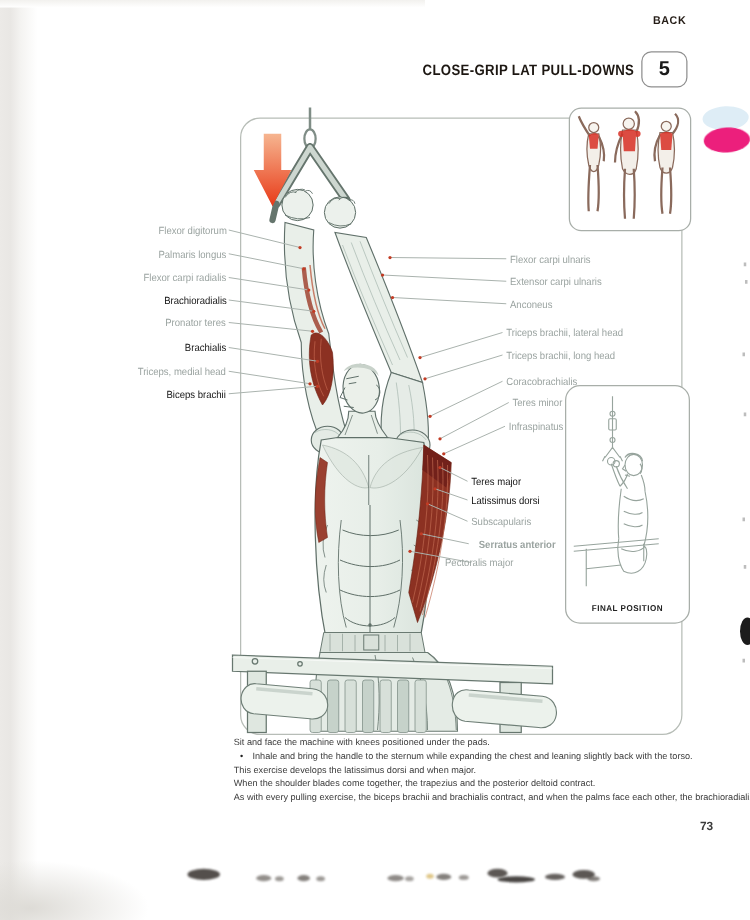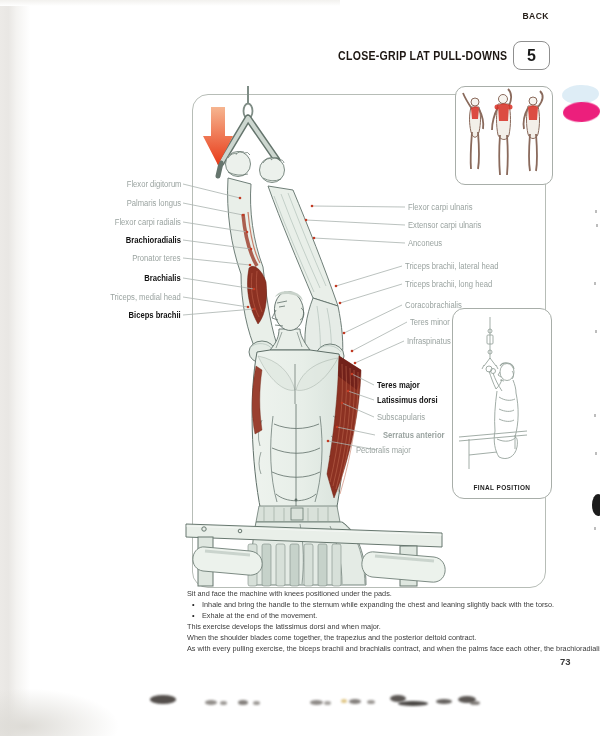--- a/index.html
+++ b/index.html
@@ -44,21 +44,21 @@
   
   svg.art{position:absolute;left:0;top:0;z-index:4;}
   svg.inset-art{position:absolute;left:0;top:0;}
   
   #labels-layer{position:absolute;left:0;top:0;width:600px;height:696px;z-index:7;pointer-events:none;}
   .muscle-label{position:absolute;font-size:8.3px;color:#9aa3a0;white-space:nowrap;line-height:10px;}
   .muscle-label>span{display:inline-block;transform:scaleX(.92);}
   .muscle-label.left{text-align:right;}
   .muscle-label.left>span{transform-origin:right center;}
   .muscle-label.right>span{transform-origin:left center;}
-  .muscle-label.bold{color:#131313;font-weight:bold;}
+  .muscle-label.bold{color:#131313;font-weight:normal;}
   
   #instructions{position:absolute;left:187px;top:588px;width:400px;z-index:5;
     font-size:7.3px;color:#3b3b3b;line-height:11px;}
   .instr-line{white-space:nowrap;}
   .instr-line .bullet{display:inline-block;width:10px;padding-left:5px;color:#222;}
   
   .page-number{position:absolute;left:560px;top:656px;font-size:9.5px;font-weight:bold;color:#3a3a3a;}
   .watermark{position:absolute;left:388px;top:710px;width:210px;height:16px;background:#0b0b0b;
     border-radius:3px;display:flex;align-items:center;justify-content:center;z-index:9;margin-top:45px;}
   .watermark .wm-text{color:#f4f4f4;font-size:12px;font-weight:bold;letter-spacing:.2px;
@@ -337,21 +337,20 @@
     <div class="muscle-label right bold" style="top: 380px; left: 377px;"><span>Teres major</span></div>
     <div class="muscle-label right bold" style="top: 395px; left: 377px;"><span>Latissimus dorsi</span></div>
     <div class="muscle-label right" style="top: 412px; left: 377px;"><span>Subscapularis</span></div>
     <div class="muscle-label right" style="top: 430px; left: 383px; font-weight: bold;"><span>Serratus anterior</span></div>
     <div class="muscle-label right" style="top: 445px; left: 356px;"><span>Pectoralis major</span></div>
   </div>
 
 <div id="instructions">
     <div class="instr-line">Sit and face the machine with knees positioned under the pads.</div>
     <div class="instr-line"><span class="bullet">•</span>Inhale and bring the handle to the sternum while expanding the chest and leaning slightly back with the torso.</div>
-    <div class="instr-line"><span class="bullet">•</span>Exhale at the end of the movement.</div>
     <div class="instr-line">This exercise develops the latissimus dorsi and when major.</div>
     <div class="instr-line">When the shoulder blades come together, the trapezius and the posterior deltoid contract.</div>
     <div class="instr-line">As with every pulling exercise, the biceps brachii and brachialis contract, and when the palms face each other, the brachioradialis comes into play.</div>
   </div>
 
 <div class="page-number">73</div>
 <div class="watermark">
   <span class="wm-text"><b><span style="text-transform:uppercase">Bodybuilding-Motivation</span><span>.</span><span class="tld" style="text-transform:uppercase">org</span></b></span>
 </div>
 

